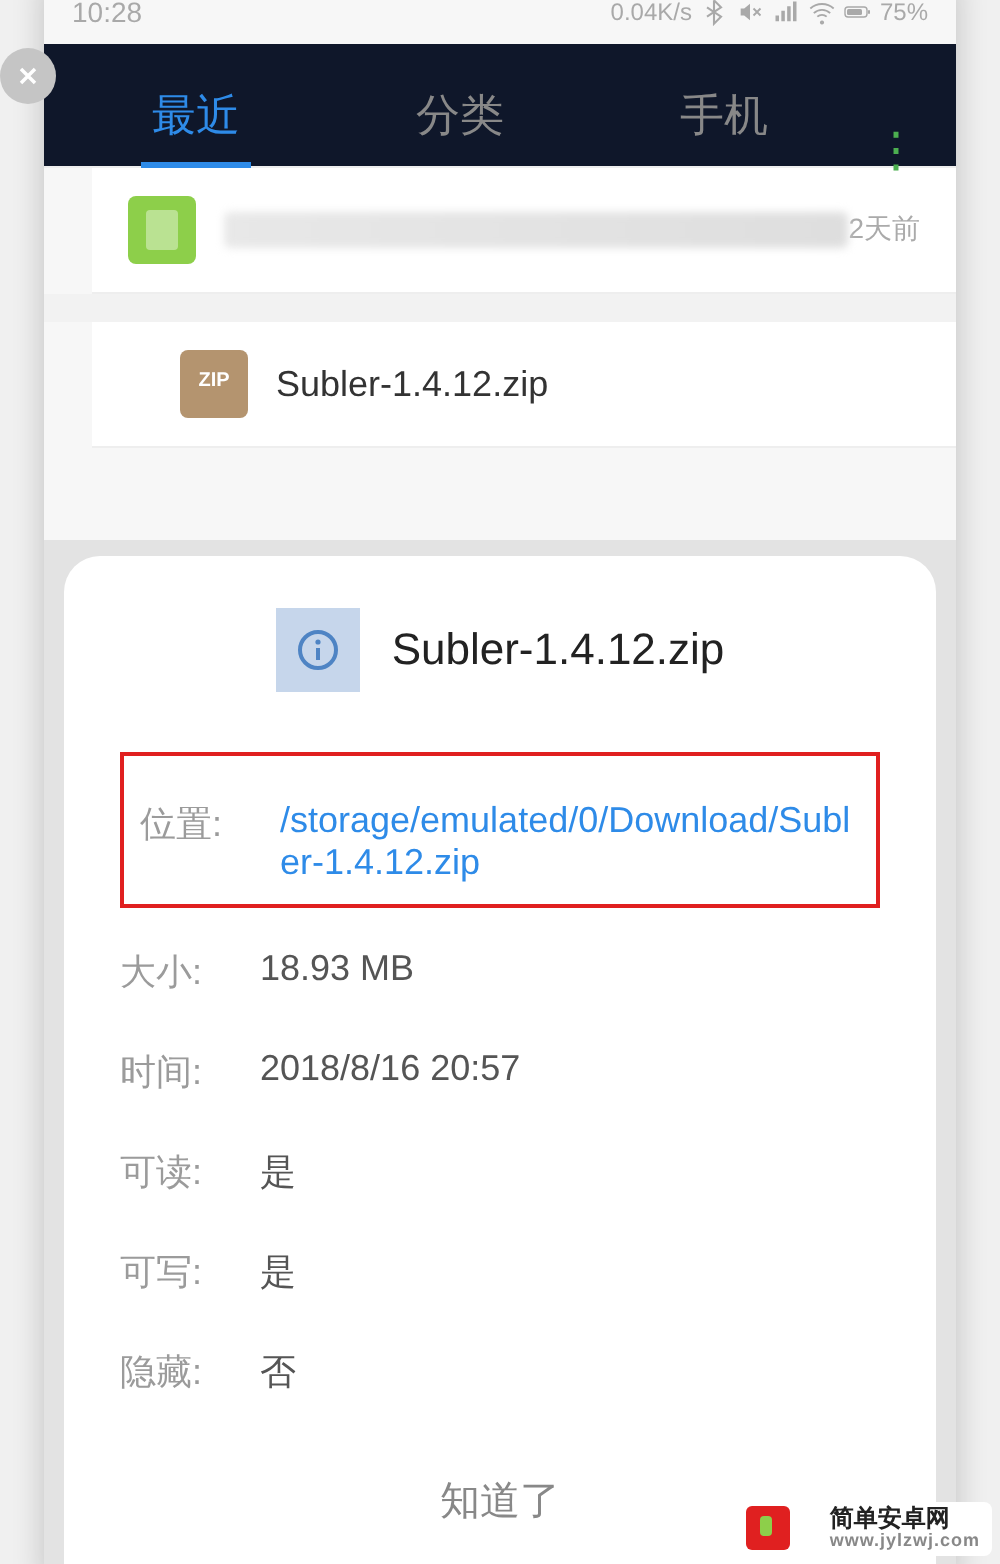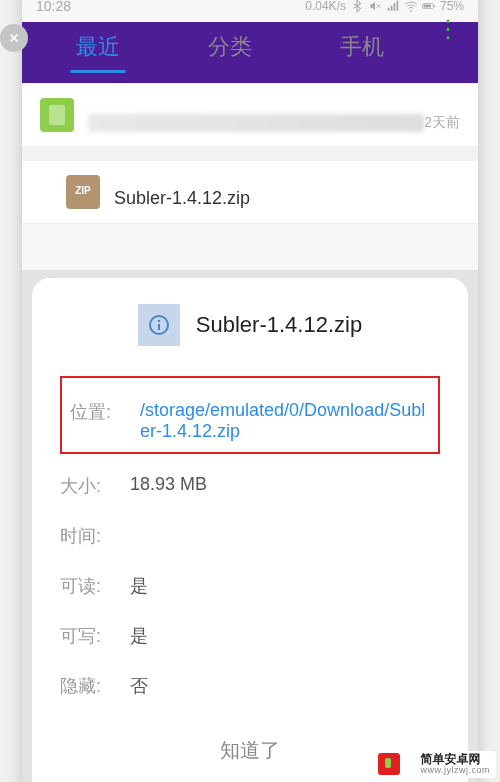--- a/index.html
+++ b/index.html
@@ -49,23 +49,23 @@
     .status-right {
       display: flex;
       align-items: center;
       gap: 4px;
       text-align: right;
     }
     .status-right span { font-size: 12px; }
     .icon-small svg { width: 14px; height: 14px; display: block; }
     .tabs {
       display: flex;
-      align-items: flex-start;
+      align-items: flex-end;
       height: 62px;
-      background: #4c1d95;
+      background: #0f172a;
       padding: 0 10px;
       border-bottom: 1px solid #eee;
     }
     .tab {
       flex: 1;
       text-align: center;
       color: #888;
       font-size: 22px;
       position: relative;
       padding: 10px 0;
@@ -83,24 +83,25 @@
     }
     .more-dots {
       width: 40px;
       text-align: center;
       color: #4caf50;
       font-size: 24px;
       line-height: 0.6;
     }
     .list-row {
       display: flex;
-      align-items: flex-end;
+      align-items: center;
       padding: 14px 18px;
       background: #fff;
       border-bottom: 1px solid #eee;
+      margin-left: 24px;
     }
     .list-row .icon-box {
       width: 34px;
       height: 34px;
       border-radius: 4px;
       display: flex;
       align-items: center;
       justify-content: center;
       margin-right: 14px;
       flex-shrink: 0;
@@ -205,21 +206,21 @@
     .wm-icon::after {
       content: "";
       position: absolute;
       top: 5px; left: 7px;
       width: 6px; height: 10px;
       background: #8dcf4a;
       border-radius: 2px;
     }
     .wm-txt { line-height: 1.1; }
     .wm-txt .t1 { font-weight: bold; color: #222; }
-    .wm-txt .t2 { color: #888; font-size: 9px; letter-spacing: 0.5px; }
+    .wm-txt .t2 { color: #888; font-size: 9px; letter-spacing: 0.5px; font-weight: bold; }
   </style>
 </head>
 <body>
 
 <div class="close-bubble">
   <svg viewBox="0 0 24 24" width="14" height="14" fill="none" stroke="#fff" stroke-width="3">
       <path d="M6 6 L18 18 M18 6 L6 18"></path>
     </svg>
 </div>
 
@@ -308,20 +309,21 @@
         <div class="info-value link">/storage/emulated/0/Download/Subler-1.4.12.zip</div>
       </div>
     </div>
 
     <div class="info-line">
       <div class="info-label">大小:</div>
       <div class="info-value">18.93 MB</div>
     </div>
     <div class="info-line">
       <div class="info-label">时间:</div>
+      <div class="info-value">2018/8/16 20:57</div>
     </div>
     <div class="info-line">
       <div class="info-label">可读:</div>
       <div class="info-value">是</div>
     </div>
     <div class="info-line">
       <div class="info-label">可写:</div>
       <div class="info-value">是</div>
     </div>
     <div class="info-line">

